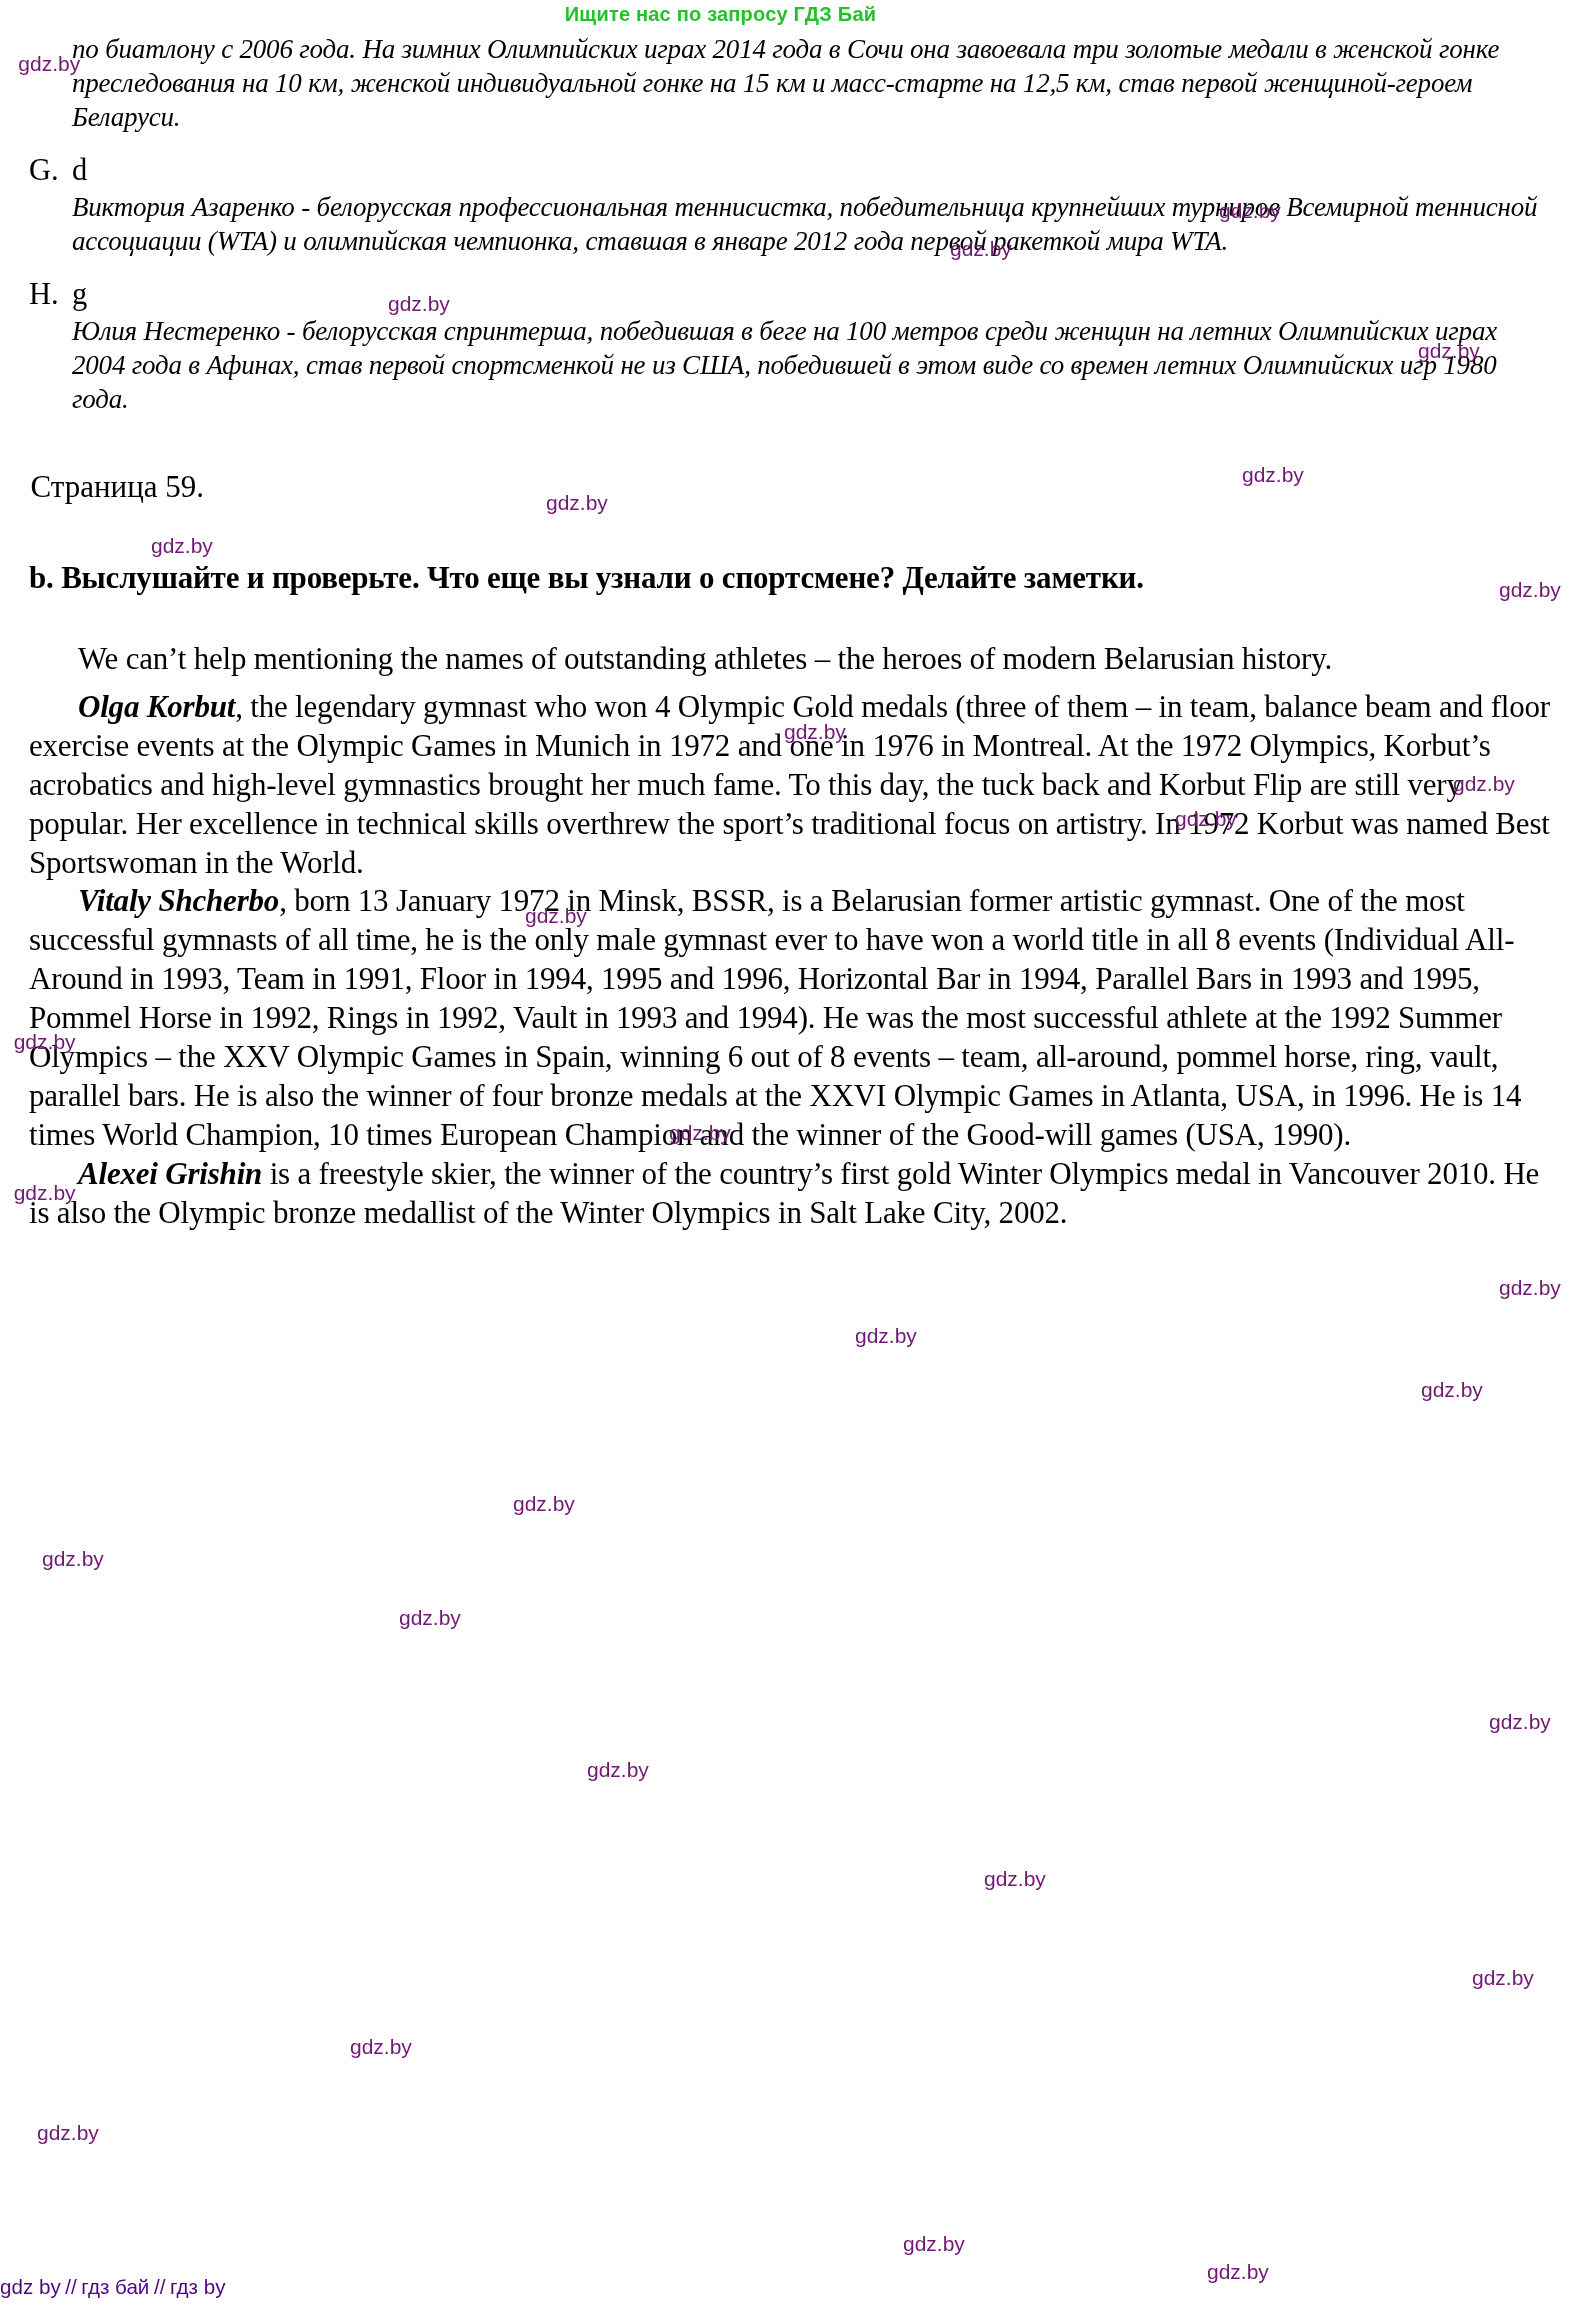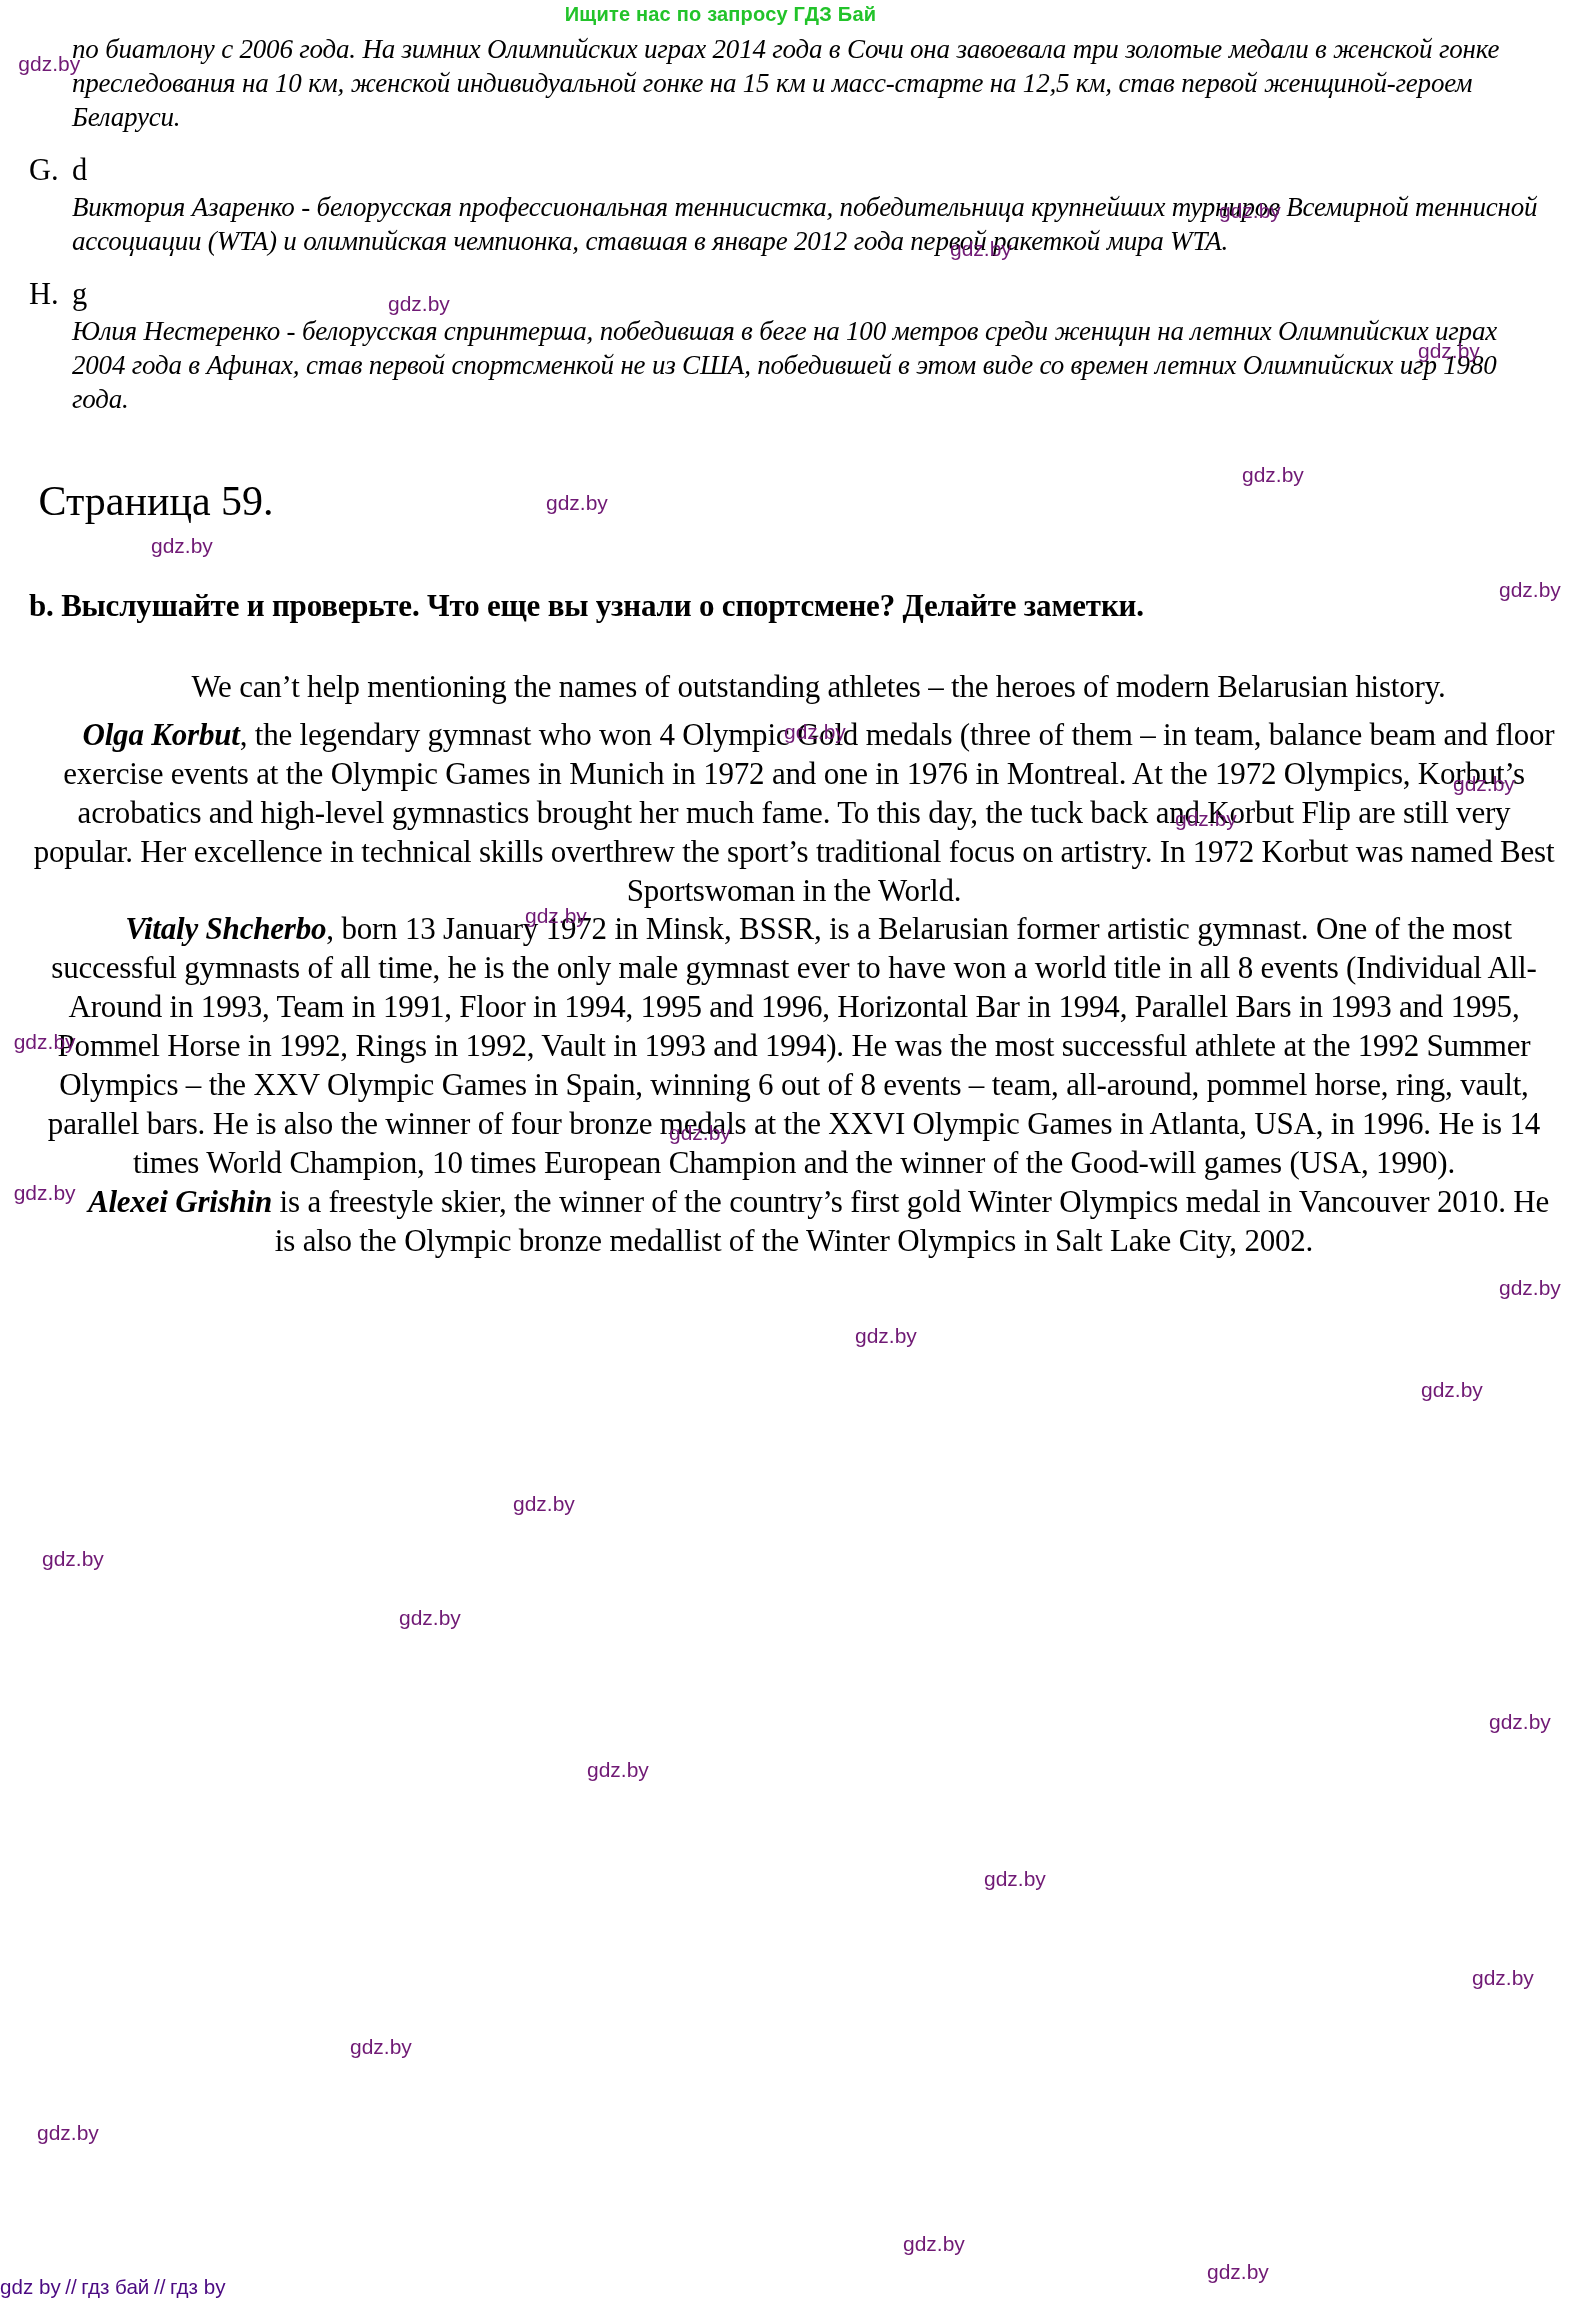--- a/index.html
+++ b/index.html
@@ -79,23 +79,23 @@
   }
   .ans-value {
     font-family: "Liberation Serif", "DejaVu Serif", serif;
     font-style: normal;
     font-size: 30.5px;
   }
 
   
   .page-label {
     font-family: "Liberation Serif", "DejaVu Serif", serif;
-    font-size: 42px;
+    font-size: 31px;
     font-style: normal;
-    margin: 8px;
+    margin: 0;
     padding-left: 1.5px;
   }
 
   
   .task-heading {
     font-family: "Liberation Serif", "DejaVu Serif", serif;
     font-weight: 700;
     font-size: 31px;
     line-height: 1.26;
     margin: 0;
@@ -107,21 +107,20 @@
   .en-para {
     font-family: "Liberation Serif", "DejaVu Serif", serif;
     font-size: 31px;
     line-height: 1.255;
     margin: 0;
     text-align: left;
     letter-spacing: -0.2px;
   }
   .en-para.indent {
     text-indent: 49px;
-    text-align: center;
   }
   .bi {
     font-weight: 700;
     font-style: italic;
   }
 
   .sp-12 { height: 9.2px; }
   .sp-56 { height: 43px; }
   .sp-70 { height: 53px; }
 

